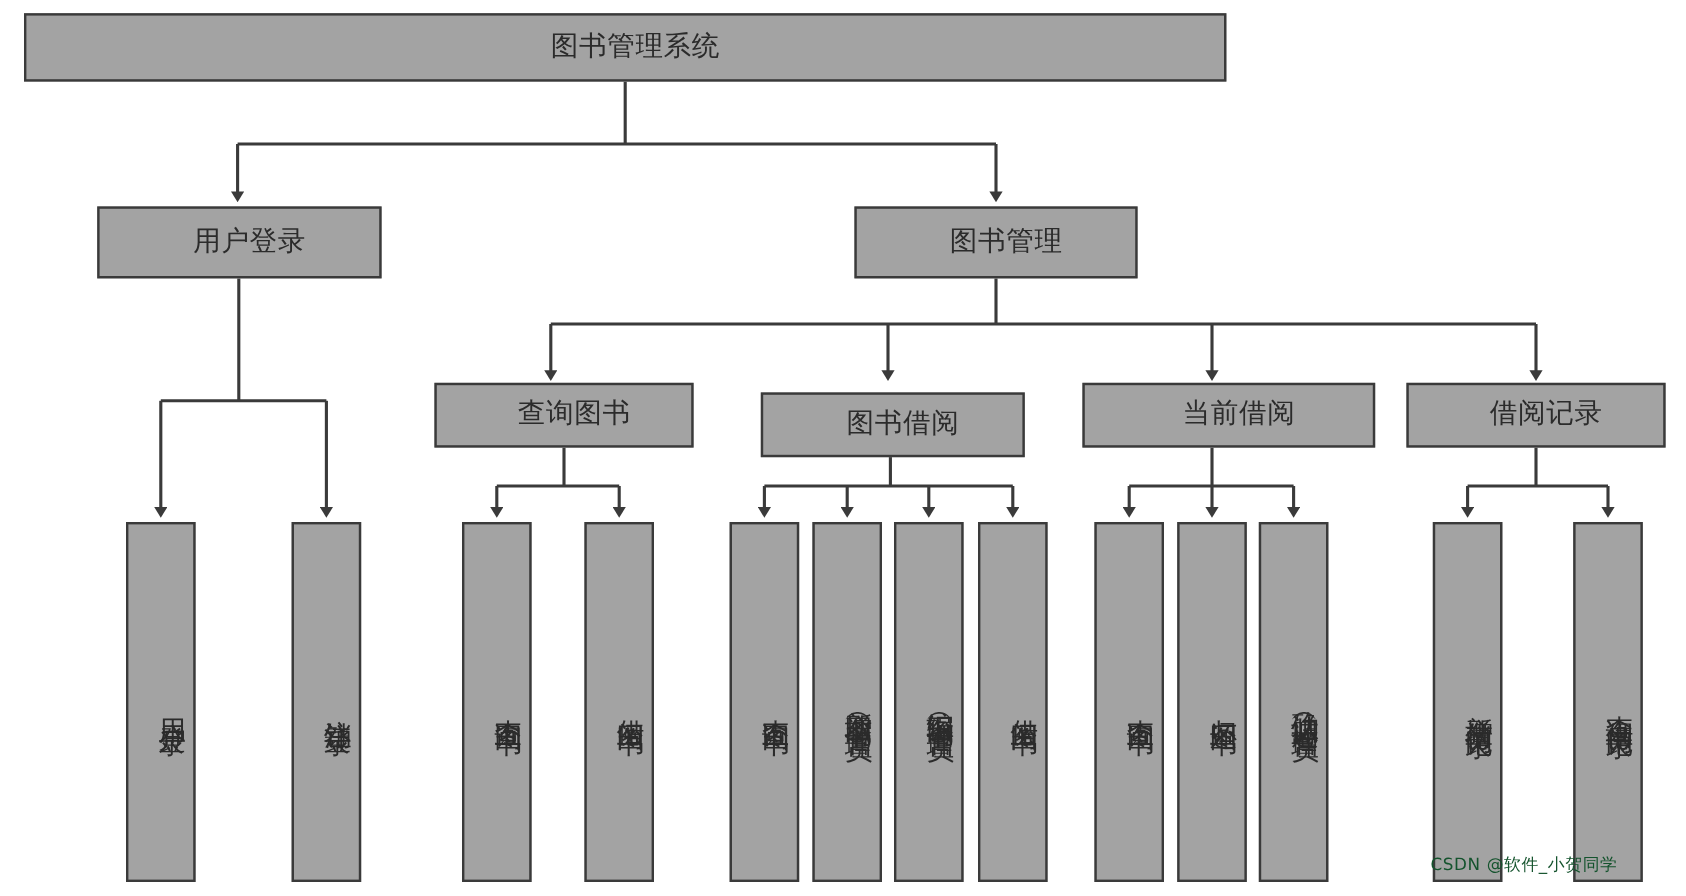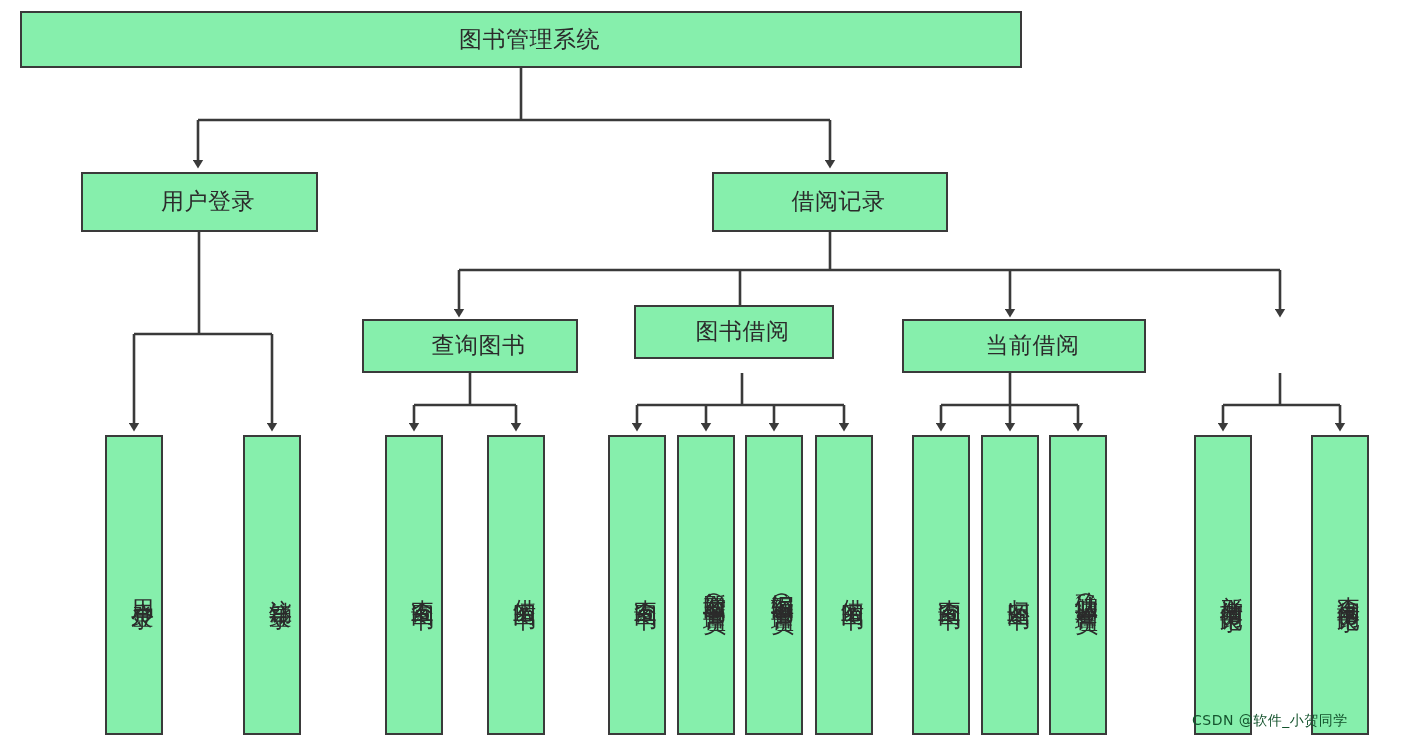--- a/index.html
+++ b/index.html
@@ -22,21 +22,21 @@
     left: 0;
     top: 0;
     width: 1405px;
     height: 747px;
     pointer-events: none;
   }
   .node {
     position: absolute;
     box-sizing: border-box;
     border: 2.5px solid #3a3a3a;
-    background: #86efac;
+    background: #a3a3a3;
     display: flex;
     align-items: center;
     justify-content: center;
     color: #2b2b2b;
     padding-left: 17px;
   }
   .node-h {
     font-size: 23px;
     line-height: 1.1;
     letter-spacing: 0.5px;
@@ -118,31 +118,34 @@
   </svg>
 
   <div class="node node-h" style="left:20px; top:11px; width:1002px; height:57px;">
     <span>图书管理系统</span>
   </div>
 
   <div class="node node-h" style="left:81px; top:172px; width:237px; height:60px;">
     <span>用户登录</span>
   </div>
   <div class="node node-h" style="left:712px; top:172px; width:236px; height:60px;">
-    <span>借阅记录</span>
+    <span>图书管理</span>
   </div>
 
   <div class="node node-h" style="left:362px; top:319px; width:216px; height:54px;">
     <span>查询图书</span>
   </div>
-  <div class="node node-h" style="left:634px; top:305px; width:200px; height:54px;">
+  <div class="node node-h" style="left:634px; top:327px; width:220px; height:54px;">
     <span>图书借阅</span>
   </div>
   <div class="node node-h" style="left:902px; top:319px; width:244px; height:54px;">
     <span>当前借阅</span>
+  </div>
+  <div class="node node-h" style="left:1172px; top:319px; width:216px; height:54px;">
+    <span>借阅记录</span>
   </div>
 
   <div class="node node-v" style="left:105px; top:435px; width:58px; height:300px;">
     <span>用户登录</span>
   </div>
   <div class="node node-v" style="left:243px; top:435px; width:58px; height:300px;">
     <span>注销登录</span>
   </div>
 
   <div class="node node-v" style="left:385px; top:435px; width:58px; height:300px;">

